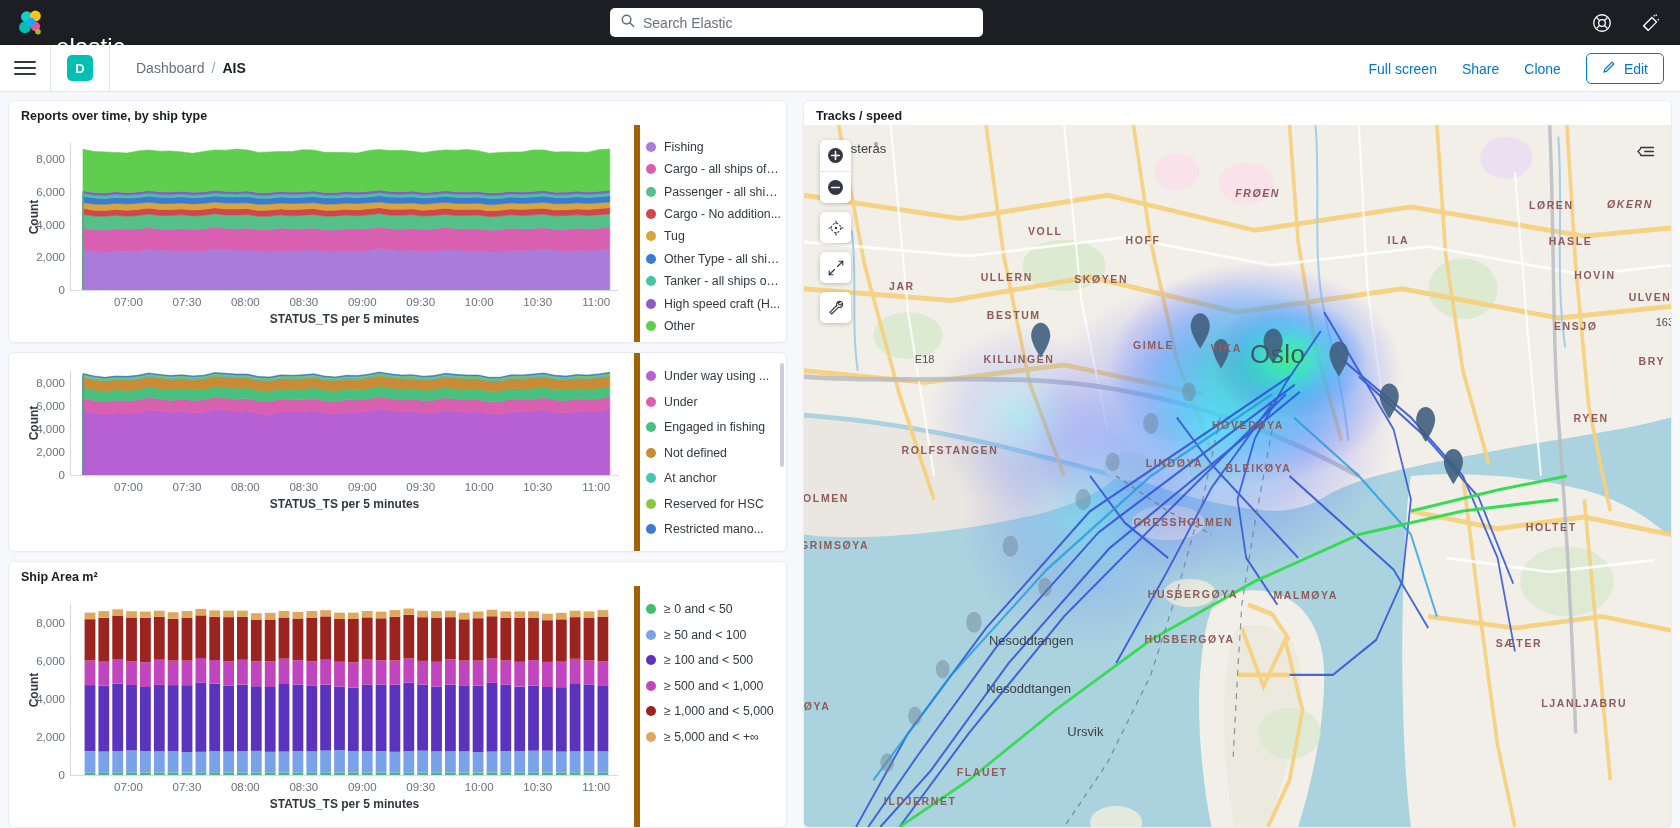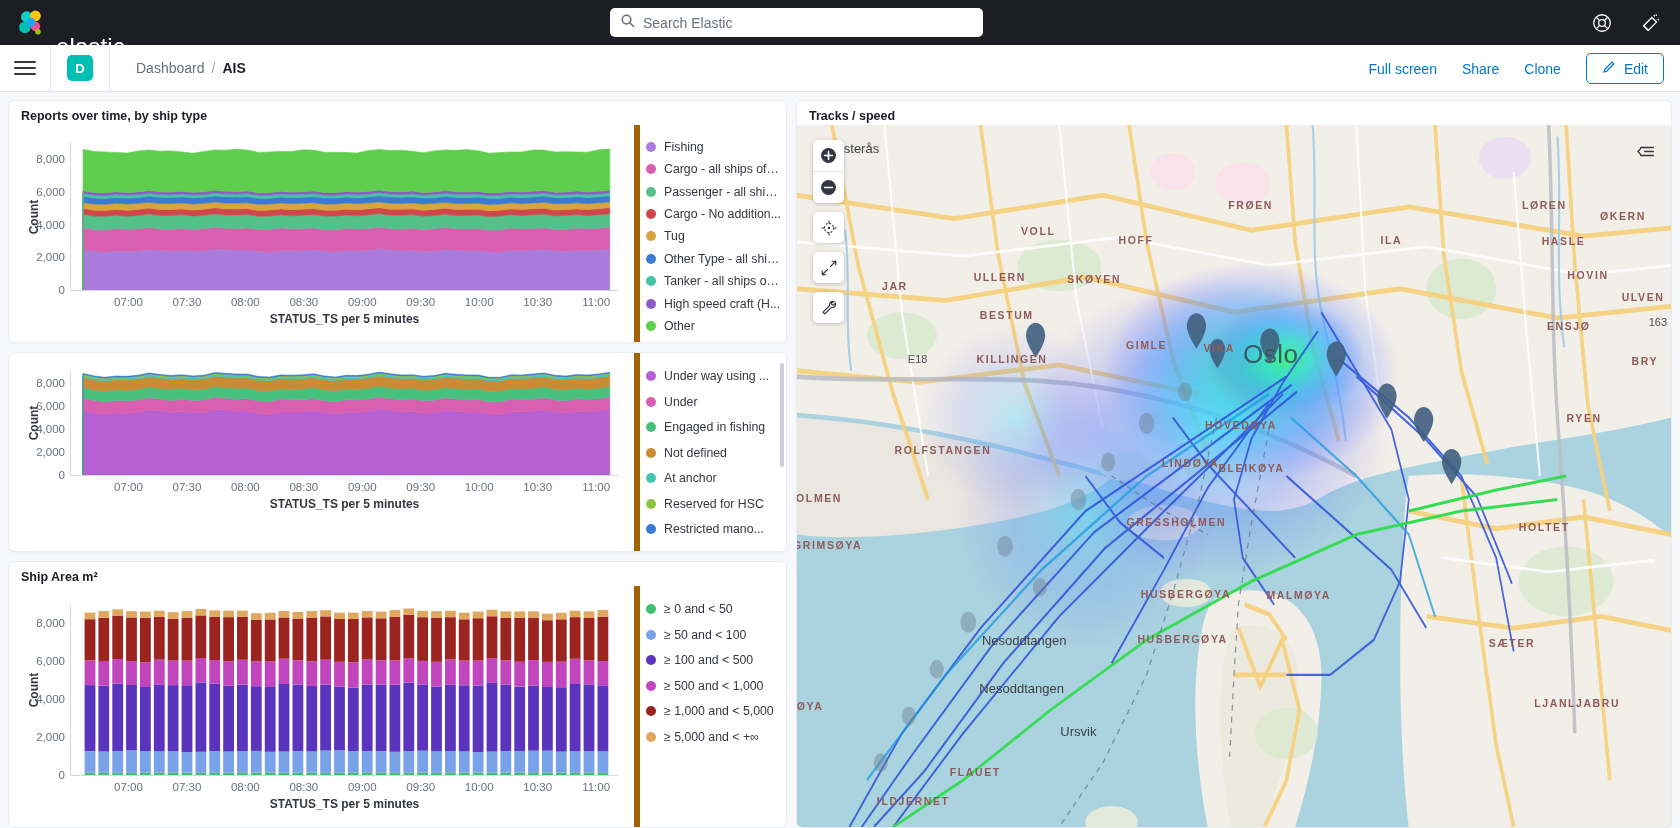--- a/index.html
+++ b/index.html
@@ -68,21 +68,21 @@
   .nav-link { color: #0077cc; font-size: 14px; cursor: pointer; }
   .edit-btn {
     display: flex; align-items: center; gap: 8px;
     border: 1px solid #0077cc; color: #0077cc;
     border-radius: 5px; height: 31px; padding: 0 15px;
     font-size: 14px; cursor: pointer; background: #fff;
   }
 
   
   .grid {
-    display: flex; gap: 9px;
+    display: flex; gap: 16px;
     padding: 8px 8px 0 8px;
     height: calc(828px - 92px);
   }
   .left-col { width: 779px; display: flex; flex-direction: column; gap: 9px; }
   .right-col { flex: 1; }
 
   .panel {
     background: #fff; border: 1px solid #e9edf3;
     border-radius: 6px; overflow: hidden;
     display: flex; flex-direction: column;
@@ -811,44 +811,44 @@
               <circle cx="356" cy="288" r="8"></circle>
             <circle cx="400" cy="255" r="9"></circle>
               <circle cx="444" cy="228" r="8"></circle>
             <circle cx="128" cy="505" r="8"></circle>
               <circle cx="96" cy="545" r="8"></circle>
           </g>
         </svg>
 
         <div id="maplabels">
             <div class="map-label lbl-place" style="left: 59.432px; top: 23.4px;">Østerås</div>
-            <div class="map-label lbl-district" style="left: 453.606px; top: 80px;">FRØEN</div>
+            <div class="map-label lbl-district" style="left: 453.606px; top: 68px; font-style: italic;">FRØEN</div>
             <div class="map-label lbl-district" style="left: 241.224px; top: 106.47px;">VOLL</div>
             <div class="map-label lbl-district" style="left: 339.112px; top: 114.66px;">HOFF</div>
             <div class="map-label lbl-district" style="left: 594.32px; top: 114.66px;">ILA</div>
             <div class="map-label lbl-district" style="left: 747.27px; top: 79.56px;">LØREN</div>
-            <div class="map-label lbl-district" style="left: 825.93px; top: 91px;">ØKERN</div>
+            <div class="map-label lbl-district" style="left: 825.93px; top: 79px; font-style: italic;">ØKERN</div>
             <div class="map-label lbl-district" style="left: 766.498px; top: 115.83px;">HASLE</div>
             <div class="map-label lbl-district" style="left: 202.768px; top: 152.1px;">ULLERN</div>
             <div class="map-label lbl-district" style="left: 297.16px; top: 154.44px;">SKØYEN</div>
             <div class="map-label lbl-district" style="left: 97.888px; top: 161.46px;">JAR</div>
             <div class="map-label lbl-district" style="left: 790.97px; top: 149.76px;">HOVIN</div>
             <div class="map-label lbl-district" style="left: 846.032px; top: 171.99px;">ULVEN</div>
             <div class="map-label lbl-district" style="left: 209.76px; top: 189.54px;">BESTUM</div>
             <div class="map-label lbl-district" style="left: 349.6px; top: 219.96px;">GIMLE</div>
             <div class="map-label lbl-district" style="left: 422.142px; top: 223.47px;">VIKA</div>
             <div class="map-label lbl-city" style="left: 473.708px; top: 229.32px;">Oslo</div>
             <div class="map-label lbl-district" style="left: 771.742px; top: 201.24px;">ENSJØ</div>
             <div class="map-label lbl-small" style="left: 120.612px; top: 234px;">E18</div>
             <div class="map-label lbl-district" style="left: 215.004px; top: 234px;">KILLINGEN</div>
             <div class="map-label lbl-small" style="left: 860.89px; top: 196.56px;">163</div>
             <div class="map-label lbl-district" style="left: 847.78px; top: 236.34px;">BRY</div>
             <div class="map-label lbl-district" style="left: 769.12px; top: 292.5px; margin-left: 18px;">RYEN</div>
             <div class="map-label lbl-district" style="left: 443.992px; top: 299.52px;">HOVEDØYA</div>
-            <div class="map-label lbl-district" style="left: 370.576px; top: 338.13px; margin-left: 23px;">LINDØYA</div>
+            <div class="map-label lbl-district" style="left: 370.576px; top: 338.13px;">LINDØYA</div>
             <div class="map-label lbl-district" style="left: 454.48px; top: 342.81px;">BLEIKØYA</div>
             <div class="map-label lbl-district" style="left: 145.958px; top: 325.26px;">ROLFSTANGEN</div>
             <div class="map-label lbl-district" style="left: 379.316px; top: 396.63px;">GRESSHOLMEN</div>
             <div class="map-label lbl-district" style="left: 747.27px; top: 402.48px;">HOLTET</div>
             <div class="map-label lbl-district" style="left: 17.48px; top: 373.23px;">HOLMEN</div>
             <div class="map-label lbl-district" style="left: 30.59px; top: 420.03px;">GRIMSØYA</div>
             <div class="map-label lbl-district" style="left: 388.93px; top: 469.17px;">HUSBERGØYA</div>
             <div class="map-label lbl-district" style="left: 501.676px; top: 470.34px;">MALMØYA</div>
             <div class="map-label lbl-district" style="left: 377.568px; top: 513.63px; margin-left: 8px;">HUSBERGØYA</div>
             <div class="map-label lbl-district" style="left: 714.932px; top: 518.31px;">SÆTER</div>

